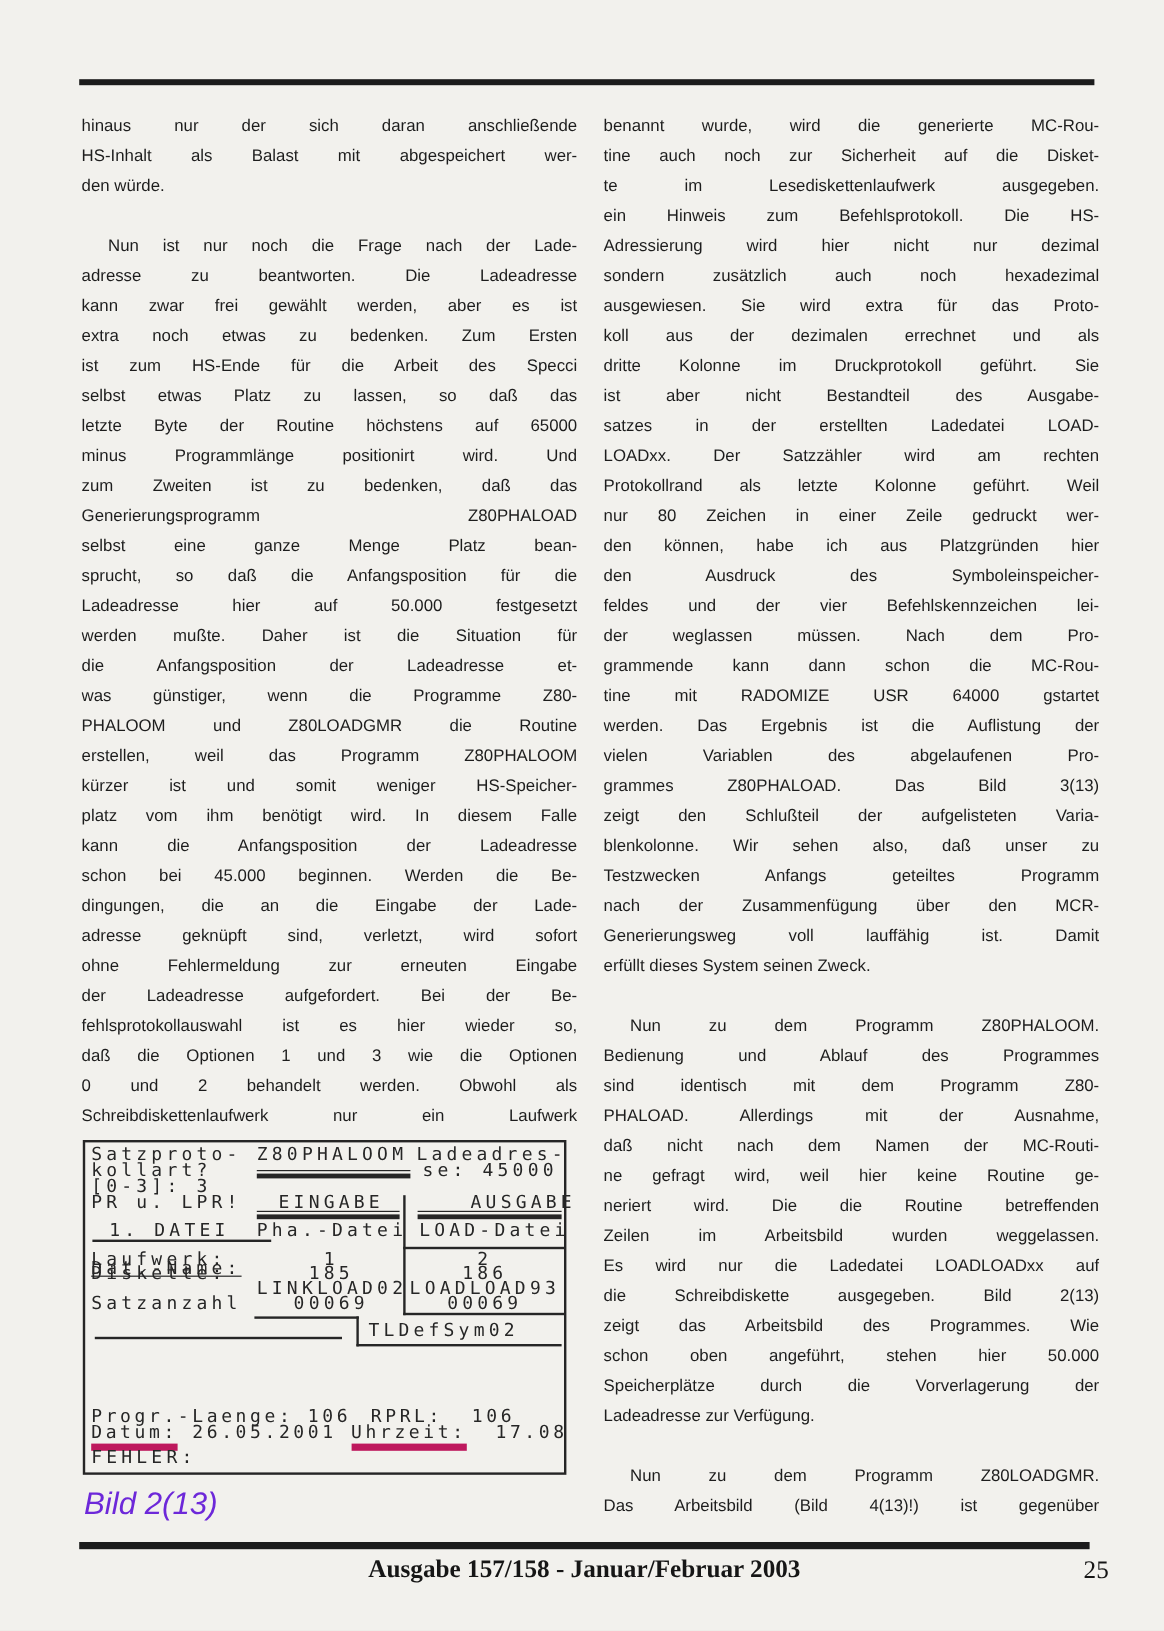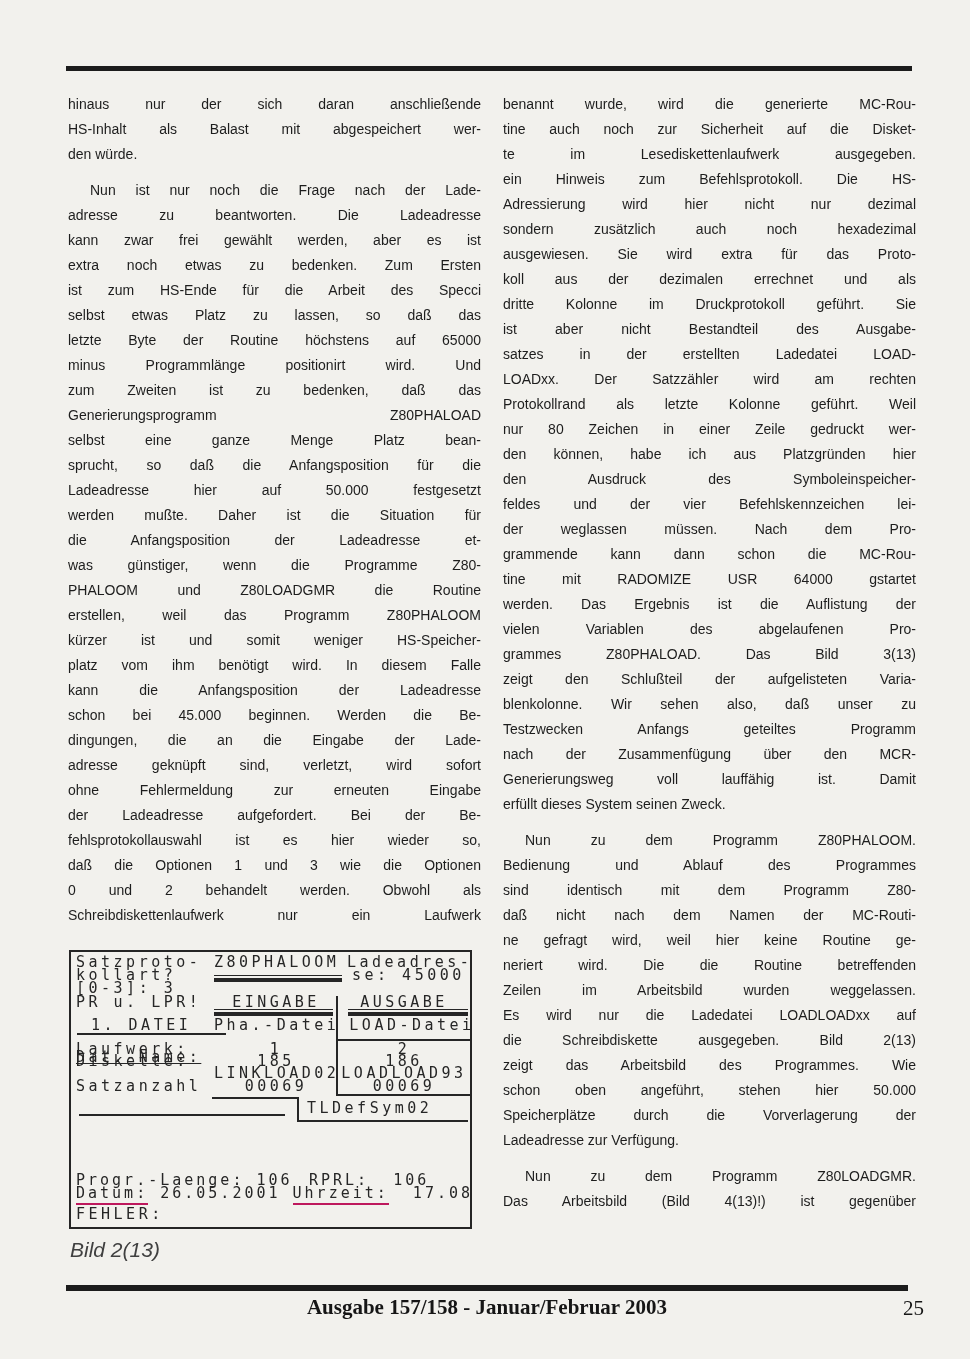--- a/index.html
+++ b/index.html
@@ -4,30 +4,30 @@
 <style>
   html,body{margin:0;padding:0;}
   body{background:#d8d6d2;font-family:"Liberation Sans",sans-serif;}
   #page{position:relative;width:970px;height:1359px;background:#f2f1ed;color:#1b1b1b;overflow:hidden;margin:0 auto;}
   .rule{position:absolute;background:#1c1c1c;}
   
   .col{position:absolute;top:92px;width:413px;font-size:14px;line-height:25px;color:#1d1d1d;}
   .para .jl{text-align:justify;text-align-last:justify;white-space:normal;height:25px;overflow:hidden;}
   .para .jl.end{text-align-last:left;}
   .para .jl.ind{padding-left:22px;}
-  .para.gap{margin-top:11px;}
+  .para.gap{margin-top:25px;}
   
   #figure{position:absolute;left:69px;top:950px;width:399px;height:275px;border:2px solid #252525;
           font-family:"DejaVu Sans Mono",monospace;font-size:15px;line-height:15px;color:#262626;letter-spacing:3.5px;}
   #figure .t{position:absolute;white-space:pre;}
   #figure .ctr{text-align:center;}
   #figure .r{position:absolute;background:#262626;}
-  #figure .u{border-bottom:2px solid #be185d;padding-bottom:1px;}
+  #figure .u{border-bottom:6px solid #be185d;padding-bottom:1px;}
   #figure .small{letter-spacing:3px;}
-  .caption{position:absolute;left:70px;top:1238px;font-style:italic;font-size:21px;color:#404040;}
+  .caption{position:absolute;left:70px;top:1238px;font-style:italic;font-size:26px;color:#6d28d9;}
   .footer-text{position:absolute;top:1295px;left:66px;width:842px;text-align:center;
                font-family:"Liberation Serif",serif;font-weight:bold;font-size:21px;color:#161616;}
   .page-num{position:absolute;top:1296px;left:878px;width:46px;text-align:right;
             font-family:"Liberation Serif",serif;font-size:21px;color:#161616;}
 </style>
 </head>
 <body>
 
 <div id="page">
 
@@ -101,20 +101,21 @@
         <div class="jl">blenkolonne. Wir sehen also, daß unser zu</div>
         <div class="jl">Testzwecken Anfangs geteiltes Programm</div>
         <div class="jl">nach der Zusammenfügung über den MCR-</div>
         <div class="jl">Generierungsweg voll lauffähig ist. Damit</div>
         <div class="jl end">erfüllt dieses System seinen Zweck.</div>
       </div>
       <div class="para gap">
         <div class="jl ind">Nun zu dem Programm Z80PHALOOM.</div>
         <div class="jl">Bedienung und Ablauf des Programmes</div>
         <div class="jl">sind identisch mit dem Programm Z80-</div>
+        <div class="jl">PHALOAD. Allerdings mit der Ausnahme,</div>
         <div class="jl">daß nicht nach dem Namen der MC-Routi-</div>
         <div class="jl">ne gefragt wird, weil hier keine Routine ge-</div>
         <div class="jl">neriert wird. Die die Routine betreffenden</div>
         <div class="jl">Zeilen im Arbeitsbild wurden weggelassen.</div>
         <div class="jl">Es wird nur die Ladedatei LOADLOADxx auf</div>
         <div class="jl">die Schreibdiskette ausgegeben. Bild 2(13)</div>
         <div class="jl">zeigt das Arbeitsbild des Programmes. Wie</div>
         <div class="jl">schon oben angeführt, stehen hier 50.000</div>
         <div class="jl">Speicherplätze durch die Vorverlagerung der</div>
         <div class="jl end">Ladeadresse zur Verfügung.</div>
@@ -133,21 +134,21 @@
     <span class="t" style="left:5px;top:43px;">PR u. LPR!</span>
 
     <span class="t" style="left:143px;top:3px;">Z80PHALOOM</span>
     <div class="r" style="left:143px;top:23px;width:128px;height:1px;"></div>
     <div class="r" style="left:143px;top:26px;width:128px;height:4px;"></div>
 
     <span class="t" style="left:276px;top:3px;">Ladeadres-</span>
     <span class="t" style="left:281px;top:16px;">se: 45000</span>
 
     <span class="t ctr" style="left:143px;top:43px;width:124px;">EINGABE</span>
-    <span class="t ctr" style="left:267px;top:43px;width:132px;">AUSGABE</span>
+    <span class="t ctr" style="left:267px;top:43px;width:132px;padding-left:32px;">AUSGABE</span>
     <div class="r" style="left:143px;top:57px;width:119px;height:1px;"></div>
     <div class="r" style="left:143px;top:60px;width:119px;height:4px;"></div>
     <div class="r" style="left:277px;top:57px;width:120px;height:1px;"></div>
     <div class="r" style="left:277px;top:60px;width:120px;height:4px;"></div>
 
     <div class="r" style="left:265px;top:44px;width:2px;height:100px;"></div>
 
     <span class="t" style="left:6px;top:66px;width:135px;height:15px;padding-left:14px;border-bottom:2px solid #262626;">1. DATEI</span>
     <span class="t ctr" style="left:143px;top:66px;width:124px;">Pha.-Datei</span>
     <span class="t ctr" style="left:267px;top:66px;width:148px;">LOAD-Datei</span>

